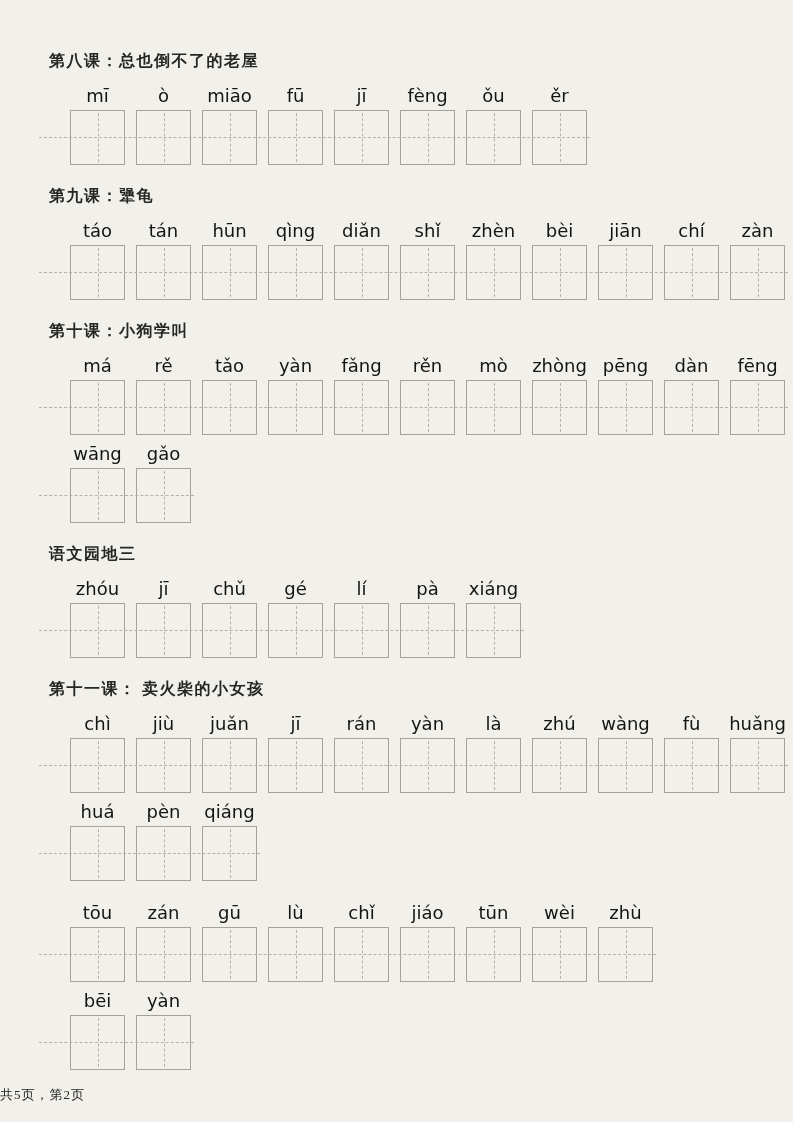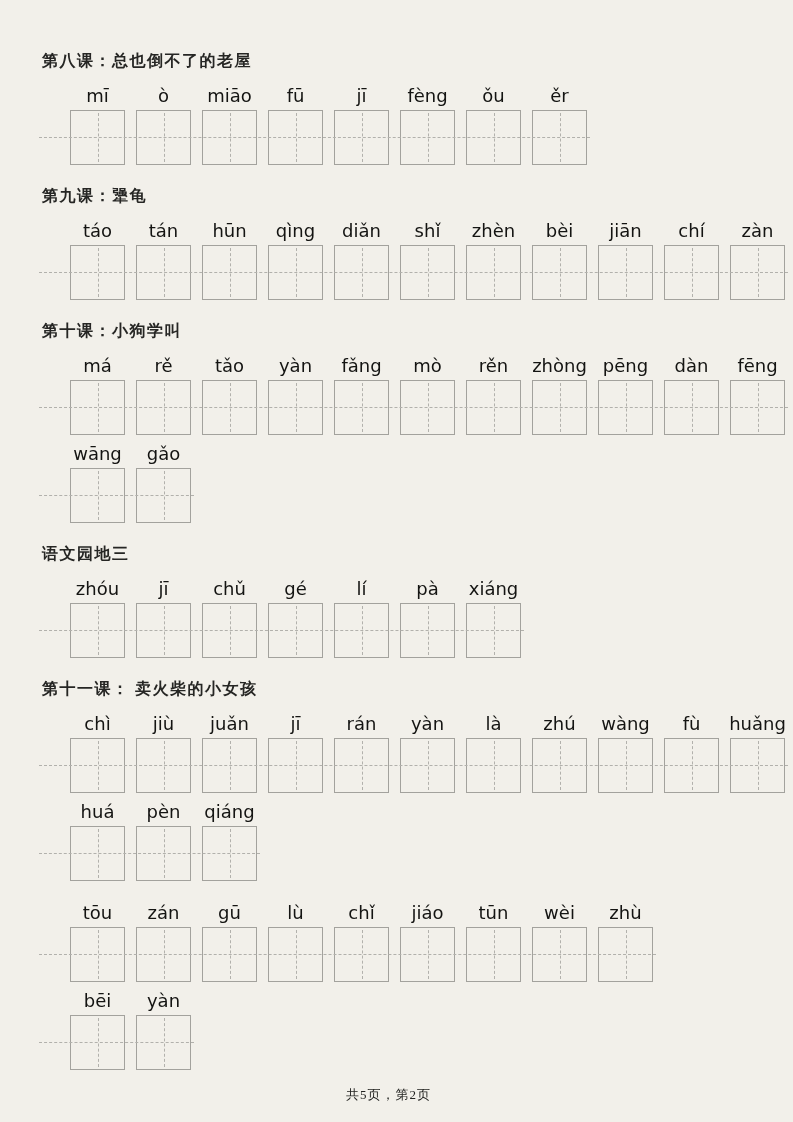--- a/index.html
+++ b/index.html
@@ -22,21 +22,21 @@
   .section {
     margin-bottom: 20px;
   }
   .section-title {
     font-family: "Liberation Serif", "DejaVu Serif", serif;
     font-weight: bold;
     font-size: 16px;
     line-height: 21px;
     letter-spacing: 1.5px;
     color: #262624;
-    margin-left: 4px;
+    margin-left: 11px;
     margin-bottom: 13px;
   }
   .row {
     position: relative;
     display: flex;
     width: max-content;
     padding-left: 32px;
   }
   .row + .row {
     margin-top: 7px;
@@ -84,21 +84,21 @@
     top: 2px;
     bottom: 2px;
     left: 50%;
     border-left: 1px dashed #b2b1ac;
   }
   .footer {
     position: absolute;
     left: 0;
     right: 16px;
     top: 1086px;
-    text-align: center;
+    text-align: left;
     font-family: "Liberation Serif", "DejaVu Serif", serif;
     font-size: 13px;
     color: #232321;
     letter-spacing: 1px;
   }
 </style>
 </head>
 <body>
 
 <div class="page">
@@ -206,25 +206,25 @@
           </div>
           <div class="unit">
             <div class="pinyin">yàn</div>
             <div class="box"></div>
           </div>
           <div class="unit">
             <div class="pinyin">fǎng</div>
             <div class="box"></div>
           </div>
           <div class="unit">
+            <div class="pinyin">rěn</div>
+            <div class="box"></div>
+          </div>
+          <div class="unit">
             <div class="pinyin">mò</div>
-            <div class="box"></div>
-          </div>
-          <div class="unit">
-            <div class="pinyin">rěn</div>
             <div class="box"></div>
           </div>
           <div class="unit">
             <div class="pinyin">zhòng</div>
             <div class="box"></div>
           </div>
           <div class="unit">
             <div class="pinyin">pēng</div>
             <div class="box"></div>
           </div>

